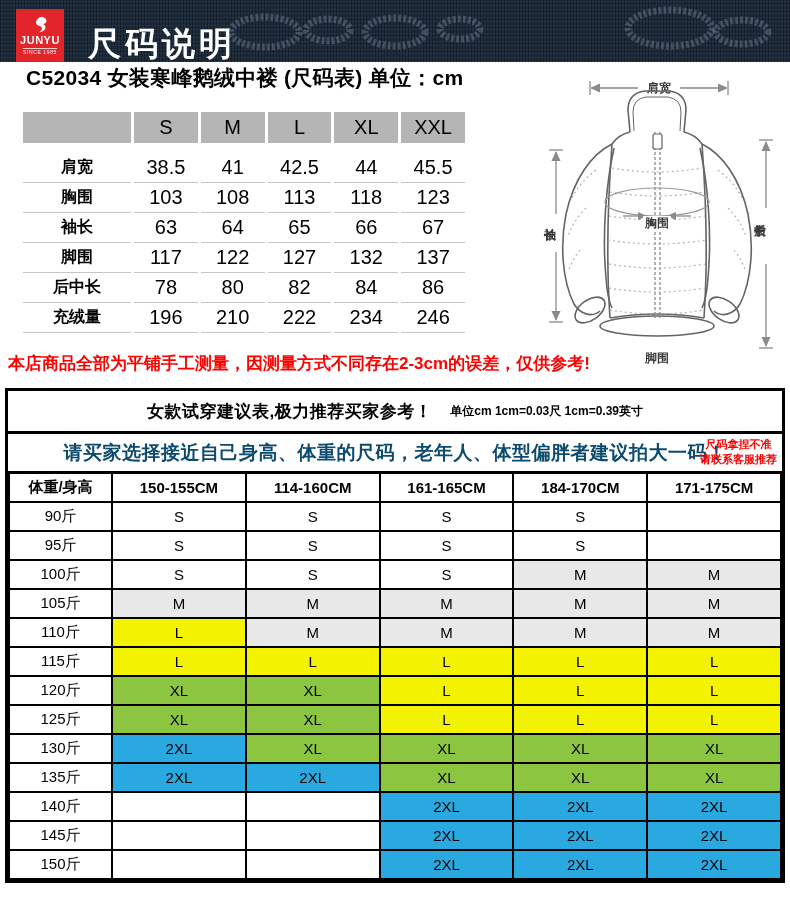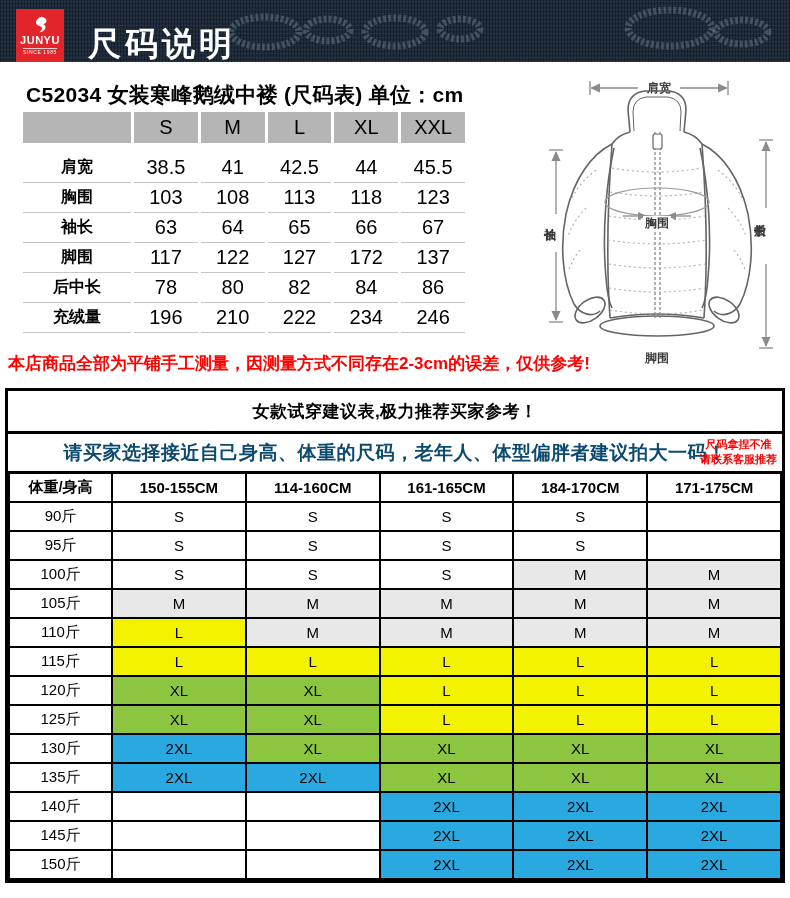--- a/index.html
+++ b/index.html
@@ -13,21 +13,21 @@
             repeating-linear-gradient(0deg, rgba(255,255,255,.05) 0 1px, transparent 1px 4px); padding-left: 24px; }
   .chain-svg { position:absolute; left:170px; top:2px; width:620px; height:58px; }
   .logo { position:absolute; left:16px; top:9px; width:48px; height:53px; background:#e2242b;
           display:flex; flex-direction:column; align-items:center; justify-content:center; color:#fff; z-index:2; }
   .logo-brand { font-size:11px; font-weight:bold; letter-spacing:.5px; line-height:1; margin-top:1px; }
   .logo-since { font-size:5px; letter-spacing:.6px; border-top:1px solid rgba(255,255,255,.75); padding-top:1px; margin-top:2px; line-height:1; }
   .band-title { position:absolute; left:78px; top:12px; margin:10px; font-size:33px; font-weight:bold;
                 color:#fff; letter-spacing:4px; z-index:2; }
 
   
-  .product-title { position:absolute; left:26px; top:81px; font-size:21px; font-weight:bold; letter-spacing:.3px; }
+  .product-title { position:absolute; left:26px; top:64px; font-size:21px; font-weight:bold; letter-spacing:.3px; }
 
   
   .size-table { position:absolute; left:23px; top:112px; width:442px; }
   .st-header { display:flex; gap:3px; height:31px; }
   .st-body { margin-top:10px; }
   .st-row { display:flex; gap:3px; height:30px; }
   .st-cell { flex:1; display:flex; align-items:center; justify-content:center; }
   .st-label-col { flex:0 0 108px; }
   .st-head-cell { background:#b5b5b5; font-size:20px; }
   .st-row .st-cell { border-bottom:1px solid #c6c6c6; font-size:20px; }
@@ -116,21 +116,21 @@
           <div class="st-cell">64</div>
           <div class="st-cell">65</div>
           <div class="st-cell">66</div>
           <div class="st-cell">67</div>
         </div>
         <div class="st-row">
           <div class="st-cell st-label-col st-row-label">脚围</div>
           <div class="st-cell">117</div>
           <div class="st-cell">122</div>
           <div class="st-cell">127</div>
-          <div class="st-cell">172</div>
+          <div class="st-cell">132</div>
           <div class="st-cell">137</div>
         </div>
         <div class="st-row">
           <div class="st-cell st-label-col st-row-label">后中长</div>
           <div class="st-cell">78</div>
           <div class="st-cell">80</div>
           <div class="st-cell">82</div>
           <div class="st-cell">84</div>
           <div class="st-cell">86</div>
         </div>
@@ -230,20 +230,21 @@
     </g>
 
     <text class="jk-label" x="131" y="288" text-anchor="middle">脚围</text>
   </svg>
 
   <div class="measure-note">本店商品全部为平铺手工测量，因测量方式不同存在2-3cm的误差，仅供参考!</div>
 
   <div class="fit-table">
     <div class="fit-title-row">
       <span class="fit-title-main">女款试穿建议表,极力推荐买家参考！</span>
+      <span class="fit-title-unit">单位cm 1cm=0.03尺 1cm=0.39英寸</span>
     </div>
     <div class="fit-advice-row">
       <span class="fit-advice-main">请买家选择接近自己身高、体重的尺码，老年人、体型偏胖者建议拍大一码！</span>
       <span class="fit-advice-side">
         <span>尺码拿捏不准</span><br>
         <span>请联系客服推荐</span>
       </span>
     </div>
     <table class="fit-grid">
       <colgroup>

